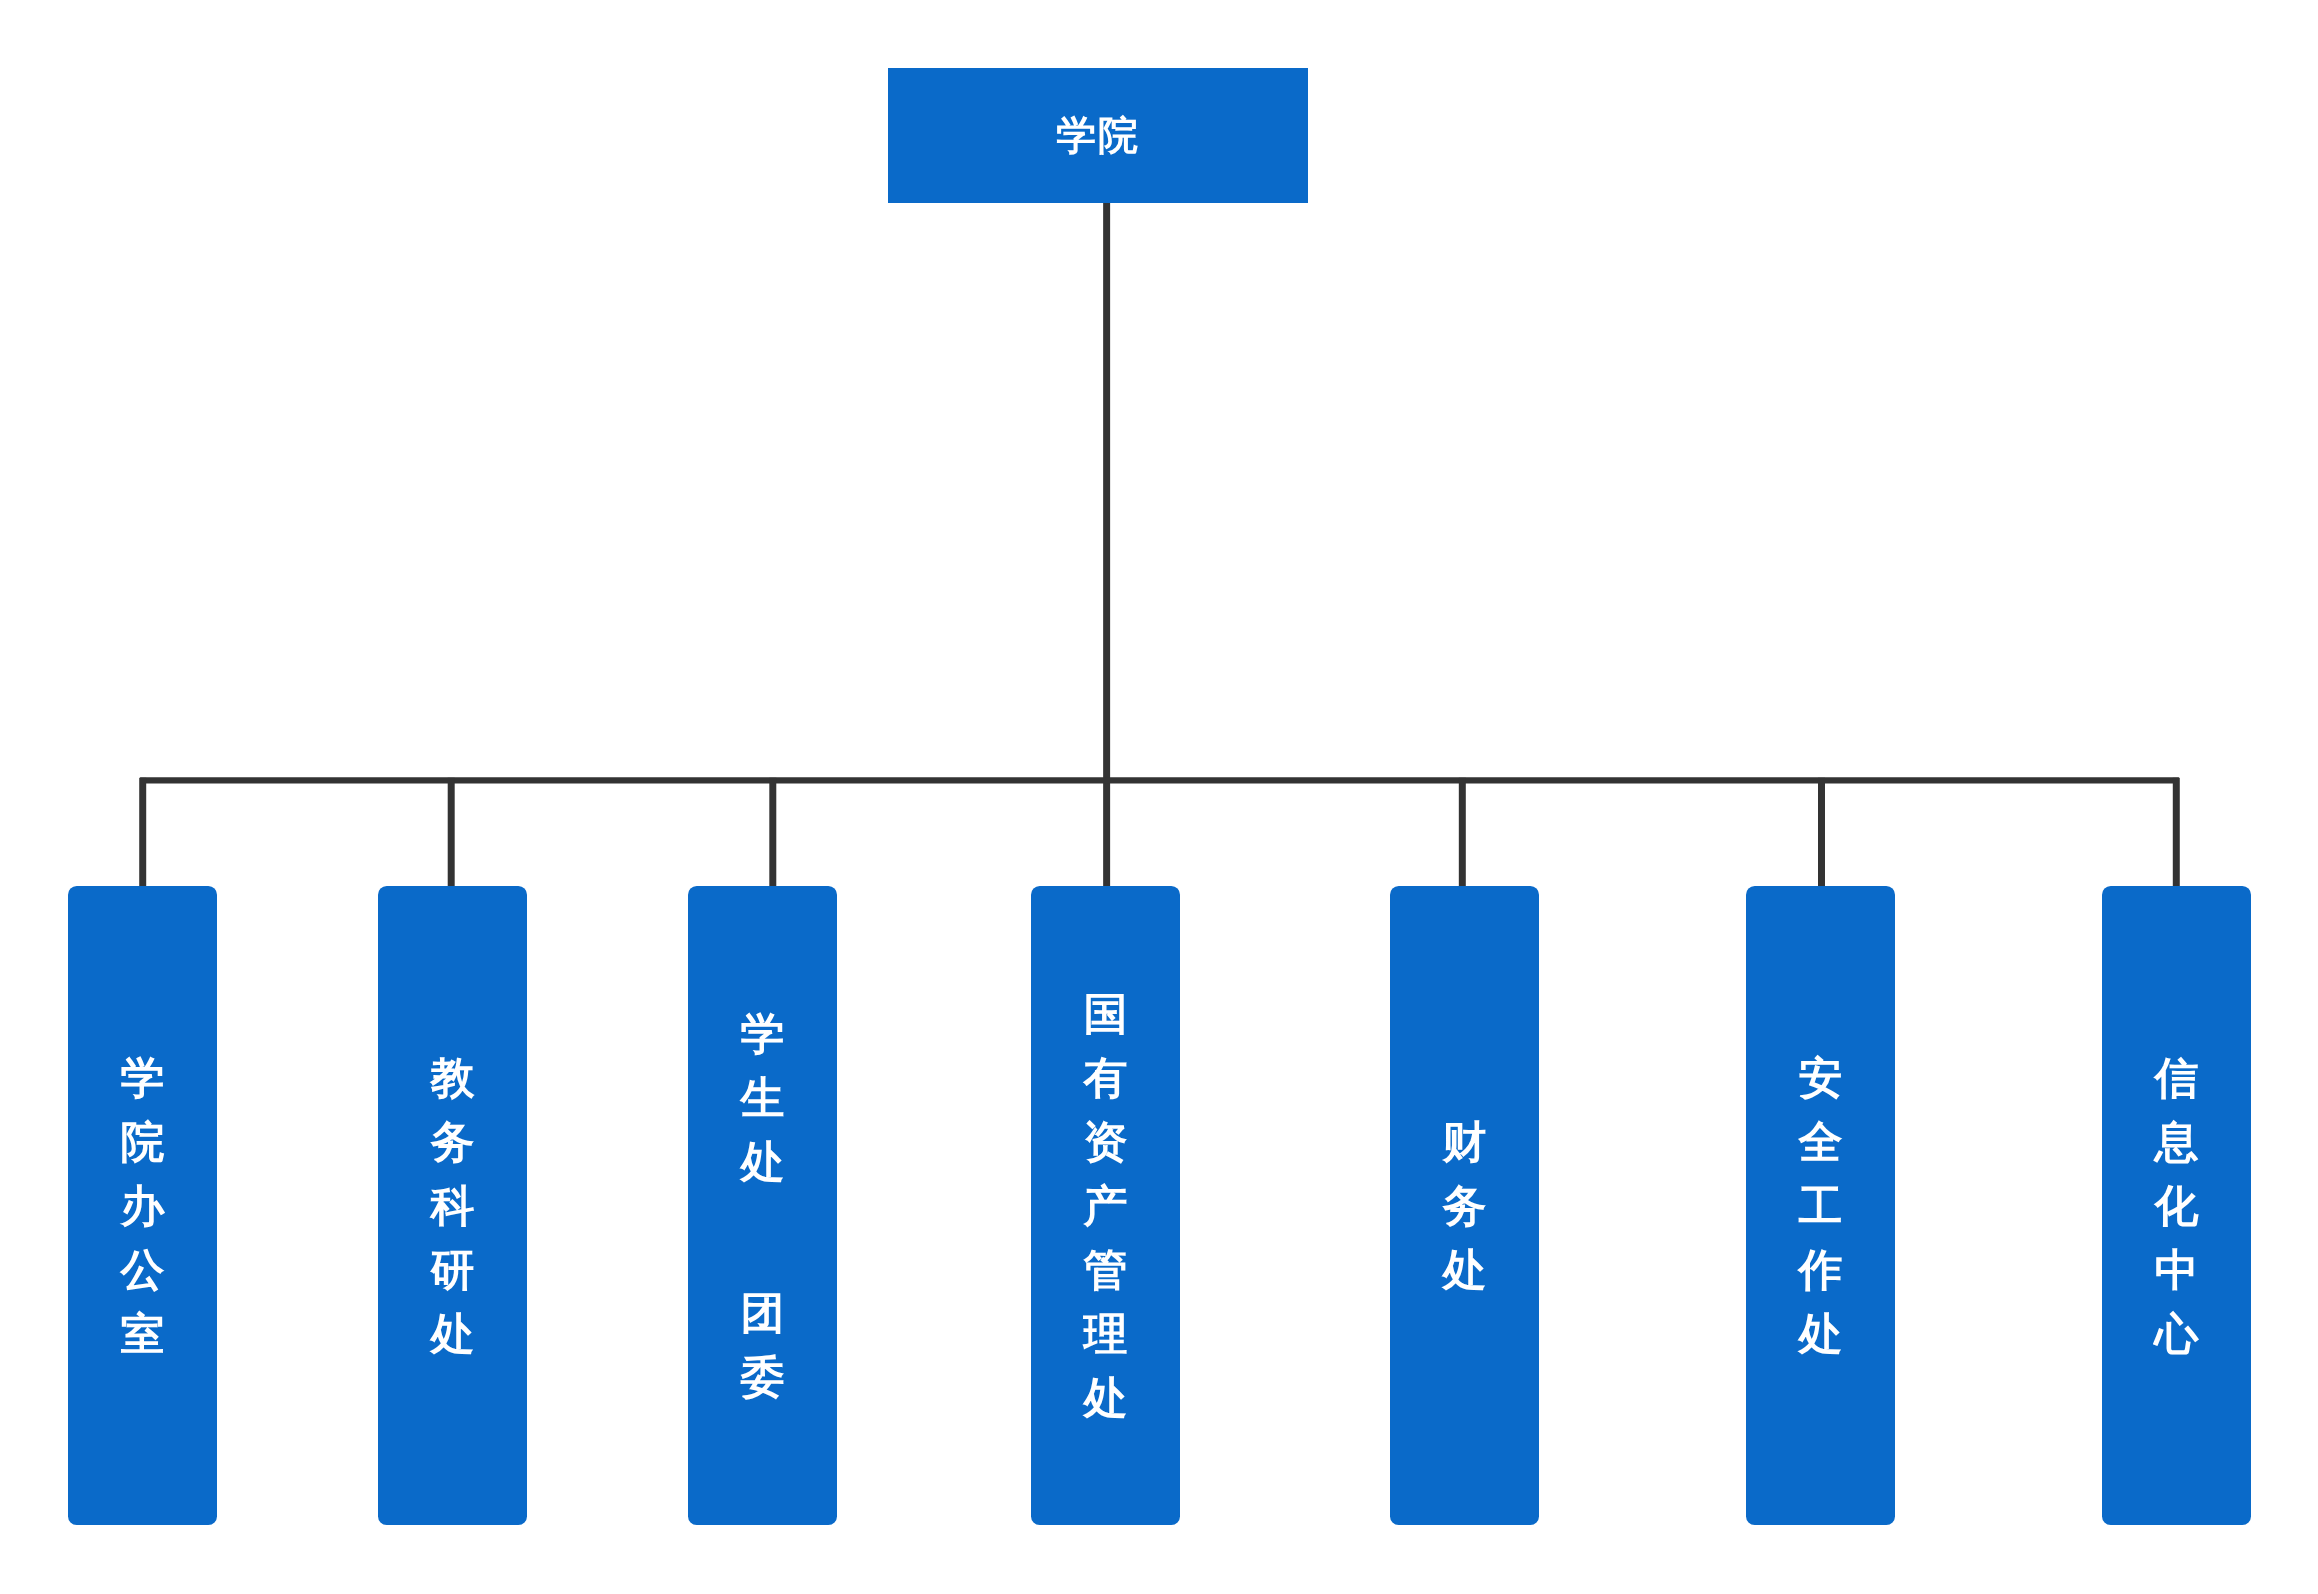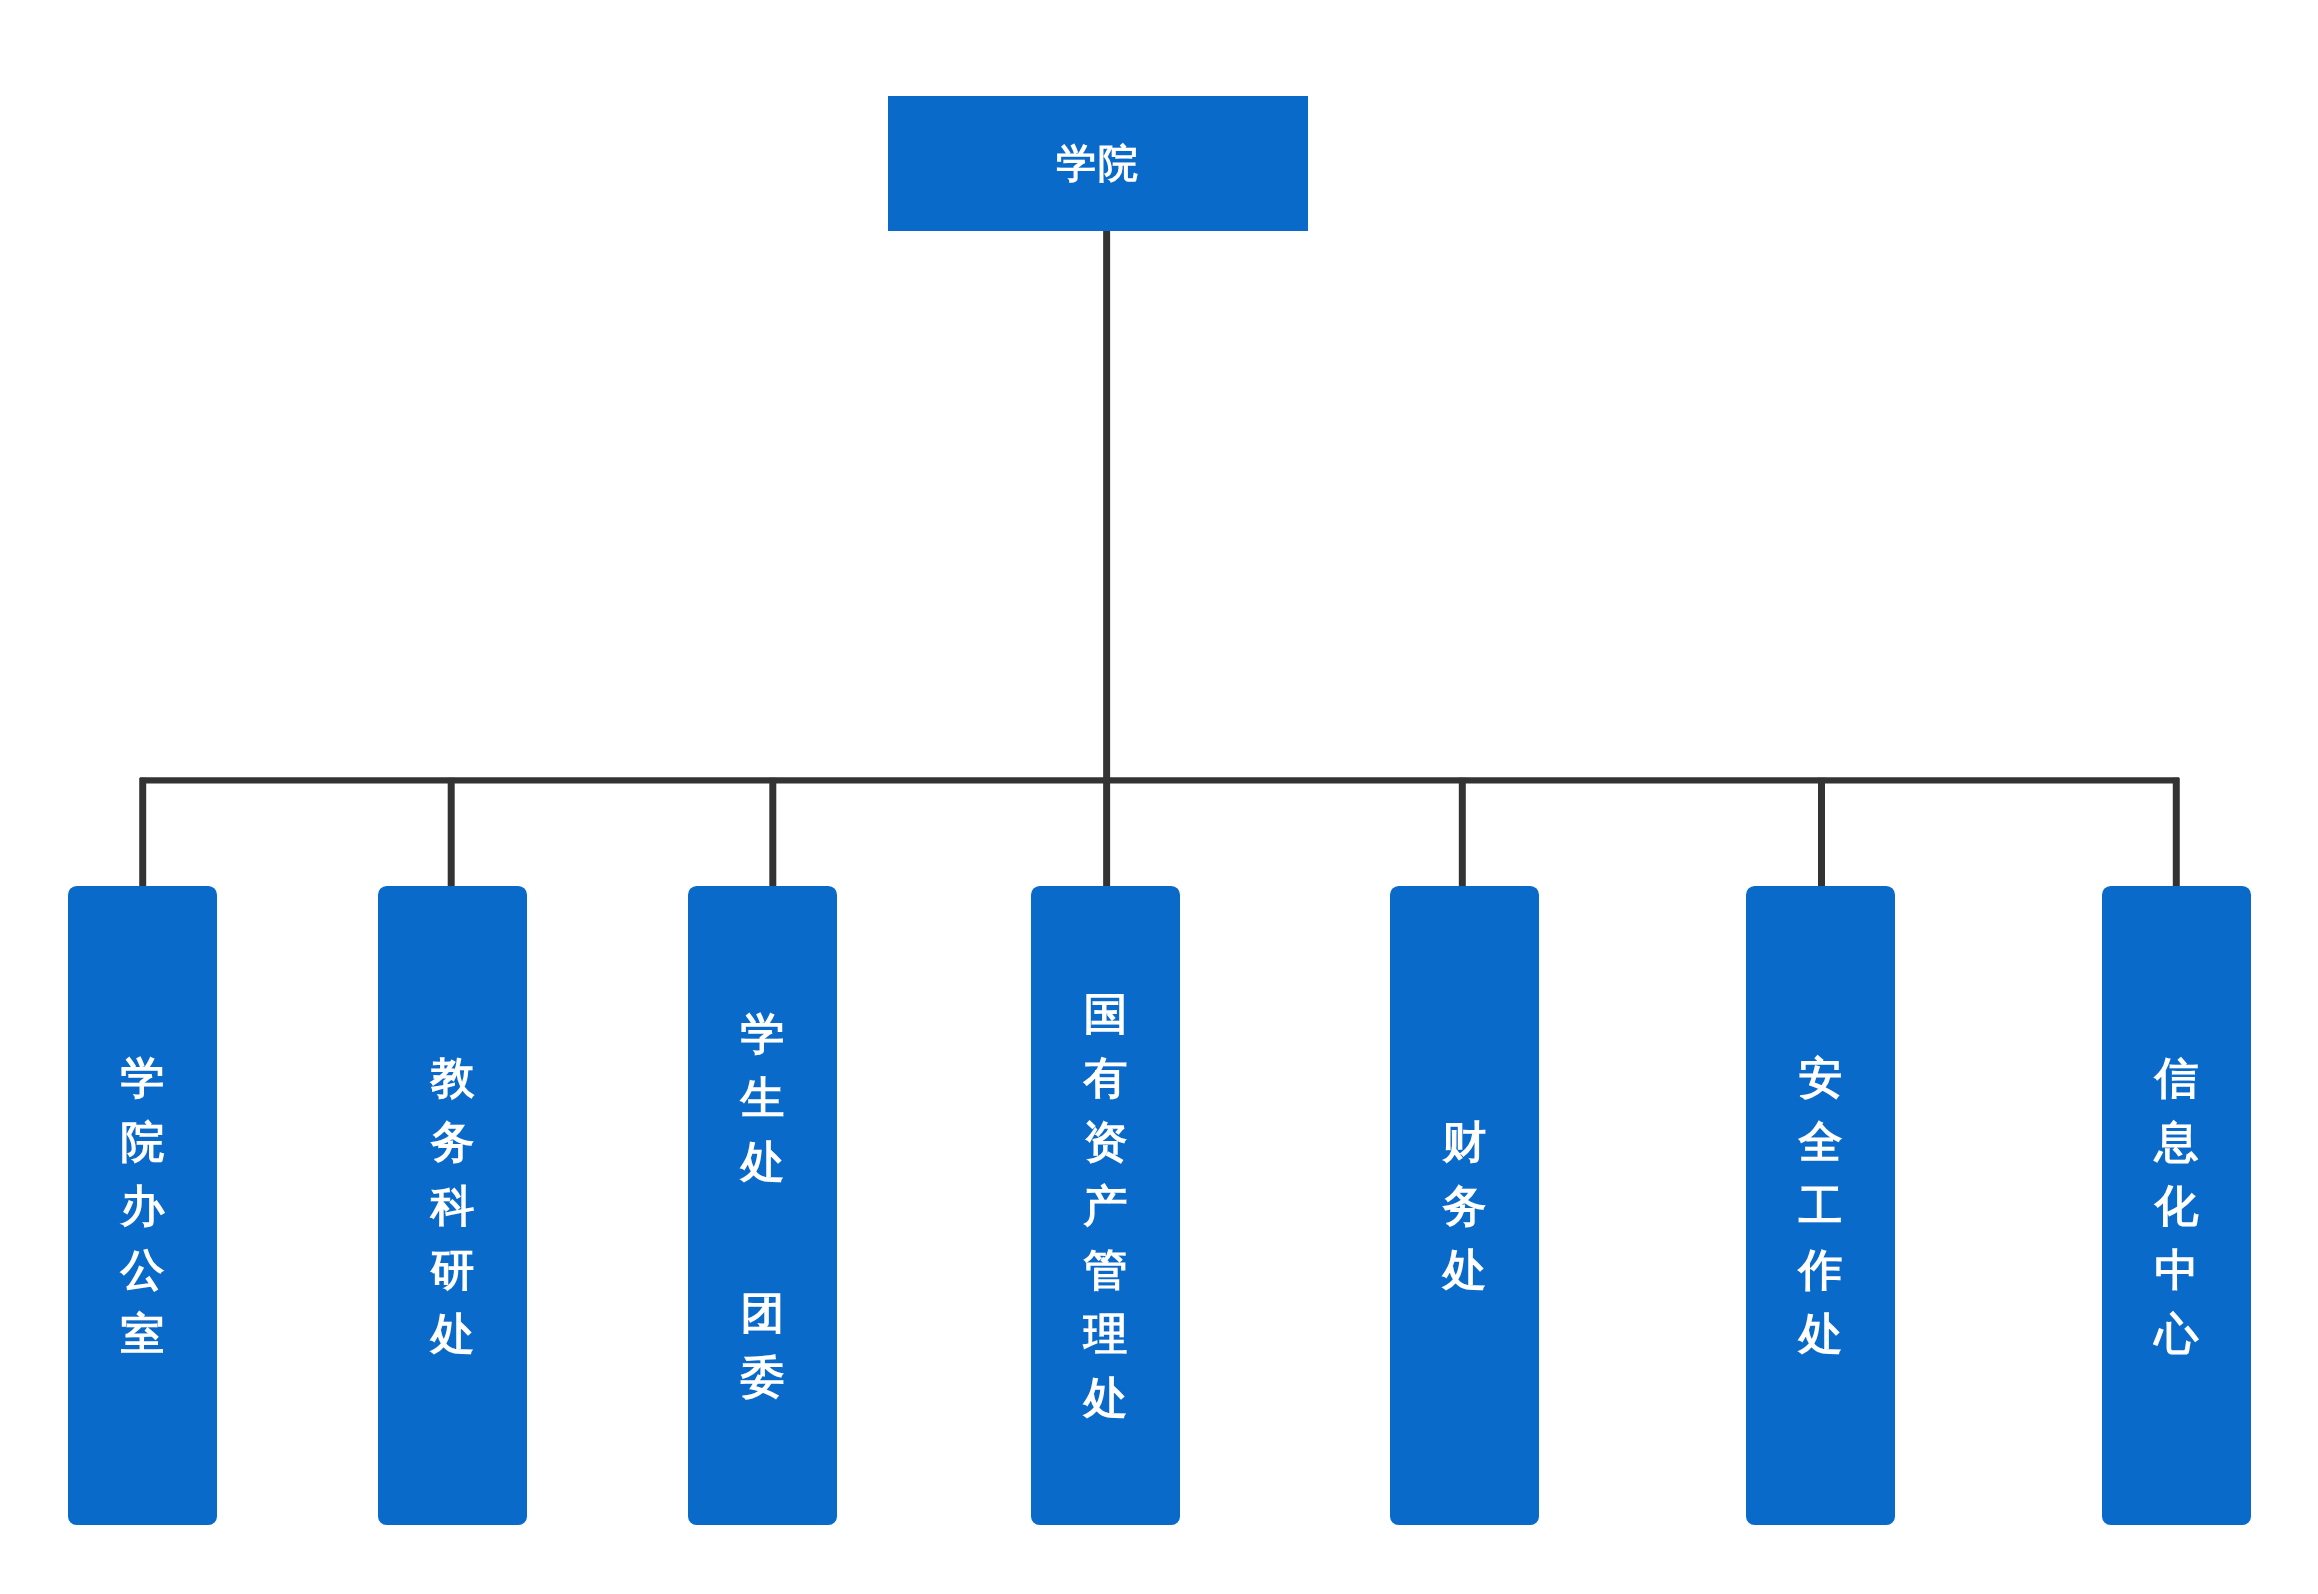--- a/index.html
+++ b/index.html
@@ -15,21 +15,21 @@
     background:var(--bg);
     font-family:"Liberation Sans", sans-serif;
     overflow:hidden;
   }
   .connectors{position:absolute;left:0;top:0;}
   .cl{stroke:var(--connector);stroke-linecap:butt;}
   .root-box{
     position:absolute;
     left:888px;top:68px;width:420px;height:135px;
     background:var(--node-fill);
-    display:flex;align-items:center;justify-content:center;margin-top:28px;
+    display:flex;align-items:center;justify-content:center;
   }
   .root-label{
     color:var(--node-text);
     font-size:40px;font-weight:bold;
     letter-spacing:1.7px;
     white-space:nowrap;
   }
   .col-box{
     position:absolute;
     top:886px;width:149px;height:639px;

